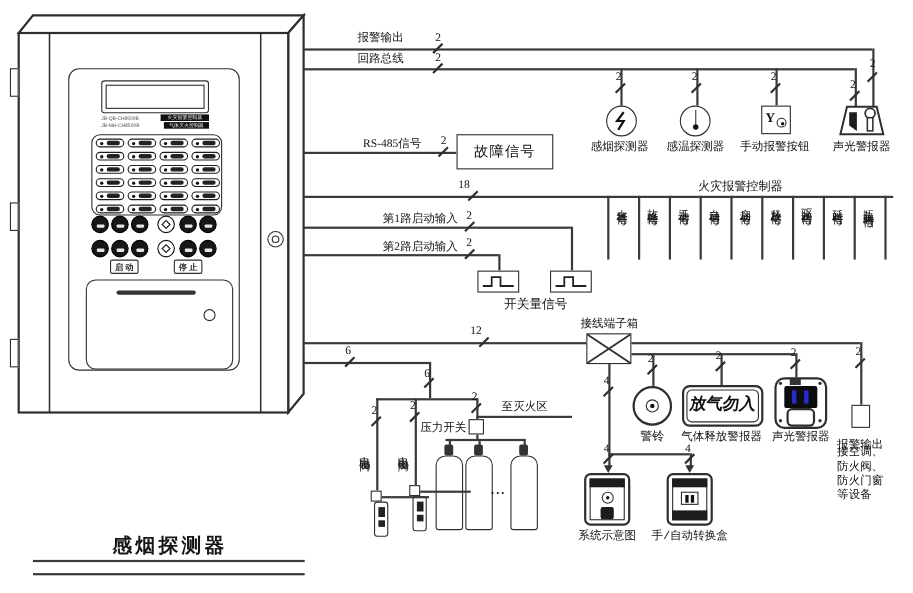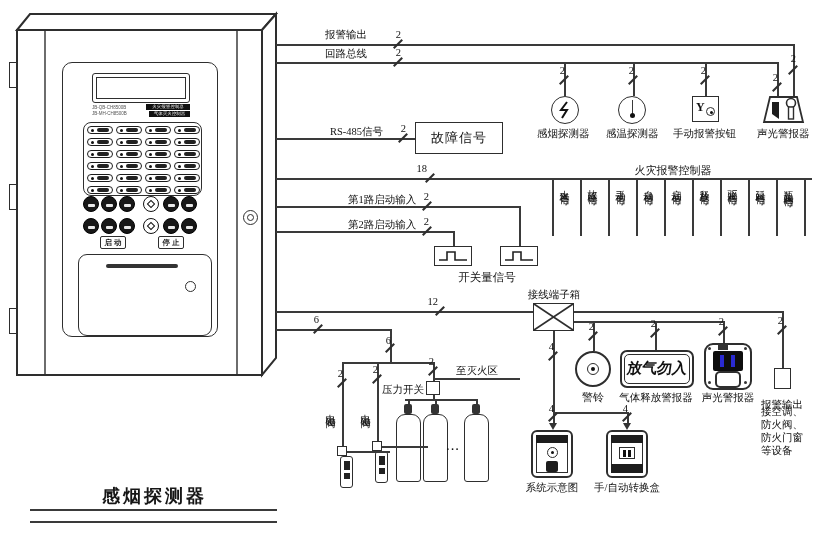--- a/index.html
+++ b/index.html
@@ -416,19 +416,19 @@
   <div style="position:absolute;left:546px;top:461px;width:12px;height:11px;background:#1d1d1d;border-radius:2px;"></div>
   <div class="lbl" style="left:506px;top:482px;width:92px;text-align:center;">系统示意图</div>
 
   <div class="bx" style="left:606px;top:430px;width:42px;height:48px;border-radius:6px;border-width:2px;"></div>
   <div class="bx" style="left:611px;top:435px;width:32px;height:38px;border-width:1.1px;"></div>
   <div style="position:absolute;left:611px;top:435px;width:32px;height:8px;background:#1d1d1d;"></div>
   <div class="bx" style="left:619px;top:447px;width:16px;height:12px;border-width:1.4px;"></div>
   <div style="position:absolute;left:623px;top:449.5px;width:3px;height:7px;background:#111;"></div>
   <div style="position:absolute;left:628px;top:449.5px;width:3px;height:7px;background:#111;"></div>
   <div style="position:absolute;left:611px;top:464px;width:32px;height:9px;background:#1d1d1d;"></div>
-  <div class="lbl" style="left:579px;top:482px;width:96px;text-align:center;">手/自动转换盒</div>
+  <div class="lbl" style="left:579px;top:482px;width:96px;text-align:center;font-family:Liberation Mono, monospace;">手/自动转换盒</div>
 
   <div class="title" style="left:102px;top:484px;font-size:18px;letter-spacing:3px;">感烟探测器</div>
   <div class="h" style="left:30px;top:509px;width:247px;height:1.6px;"></div>
   <div class="h" style="left:30px;top:521px;width:247px;height:1.8px;"></div>
 
 </div>
 
 </body></html>

